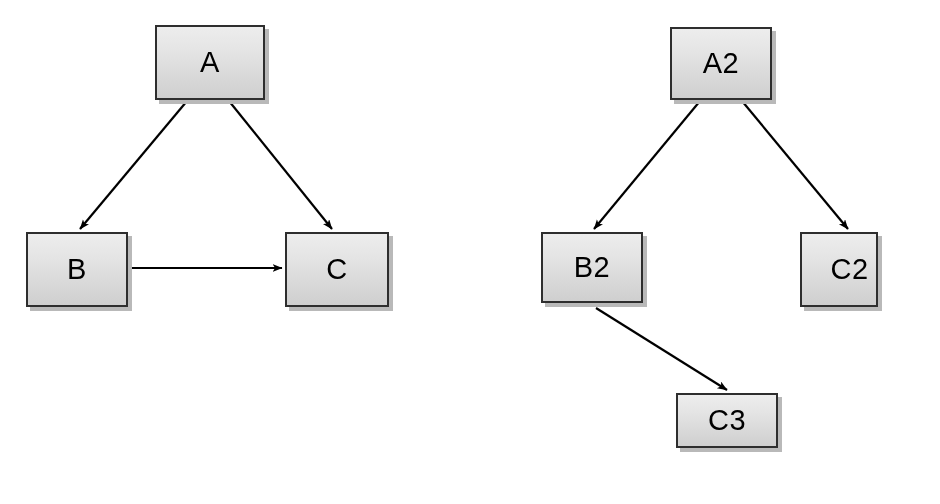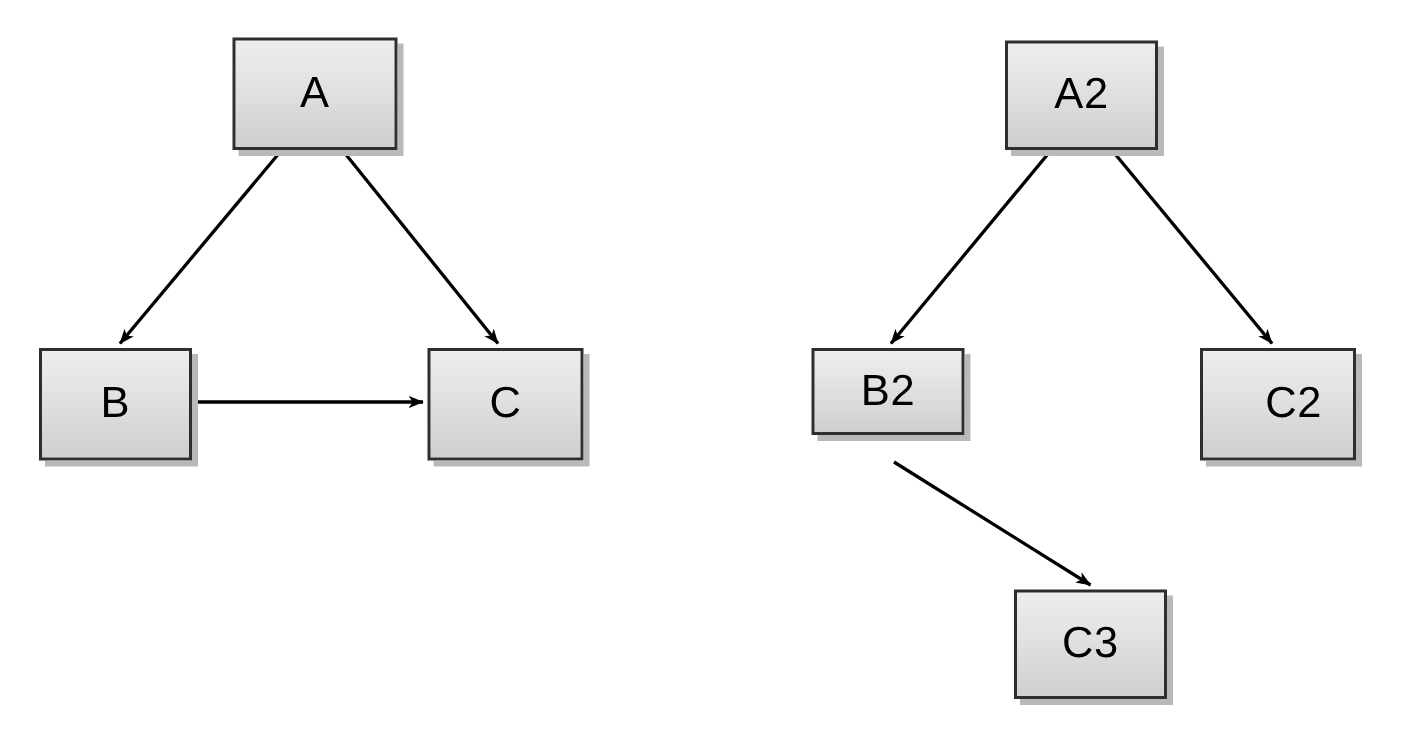--- a/index.html
+++ b/index.html
@@ -74,24 +74,24 @@
       </div>
       <div class="node" style="left: 26px; top: 232px; width: 102px; height: 75px;">
         <span class="node-label">B</span>
       </div>
       <div class="node" style="left: 285px; top: 232px; width: 104px; height: 75px;">
         <span class="node-label">C</span>
       </div>
       <div class="node" style="left: 670px; top: 27px; width: 102px; height: 73px; text-align: right;">
         <span class="node-label">A2</span>
       </div>
-      <div class="node" style="left: 541px; top: 232px; width: 102px; height: 58px;">
+      <div class="node" style="left: 541px; top: 232px; width: 102px; height: 71px;">
         <span class="node-label">B2</span>
       </div>
-      <div class="node" style="left: 800px; top: 232px; width: 104px; height: 75px; padding-left: 21px;">
+      <div class="node" style="left: 800px; top: 232px; width: 78px; height: 75px; padding-left: 21px;">
         <span class="node-label">C2</span>
       </div>
-      <div class="node" style="left: 676px; top: 393px; width: 102px; height: 73px;">
+      <div class="node" style="left: 676px; top: 393px; width: 102px; height: 55px;">
         <span class="node-label">C3</span>
       </div>
     </div>
 
 </div>
 
 </body></html>

